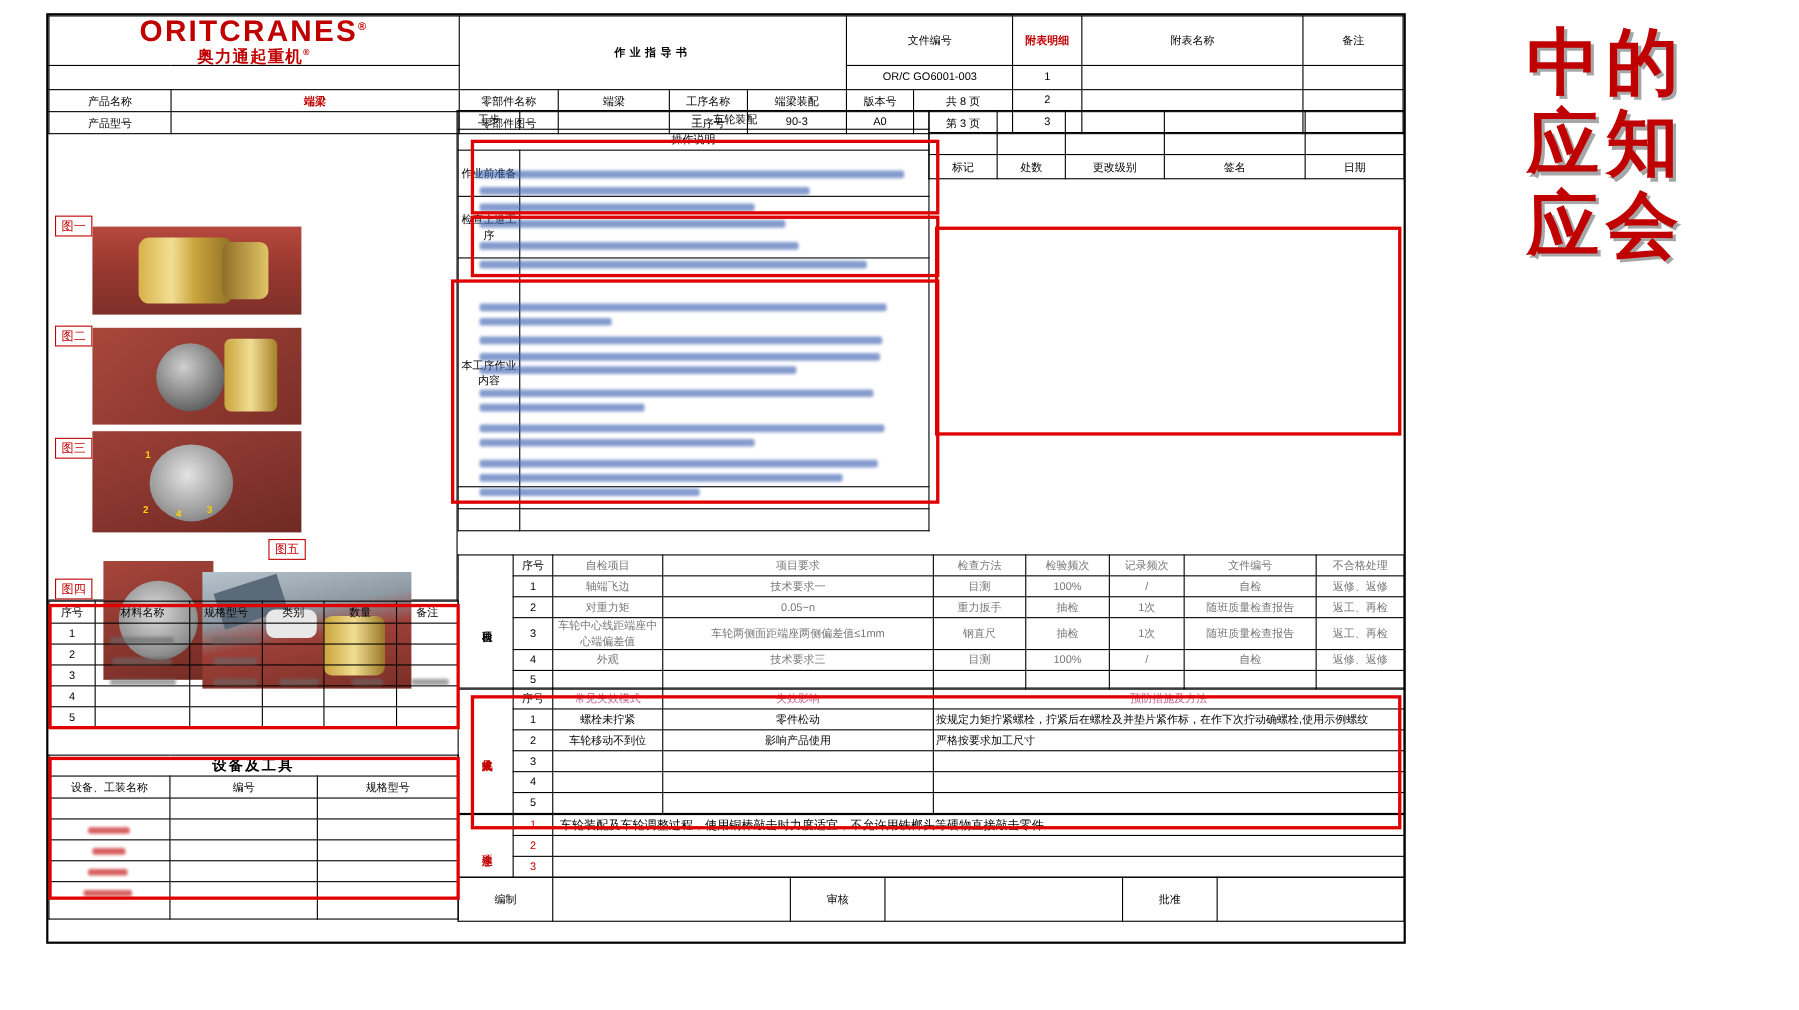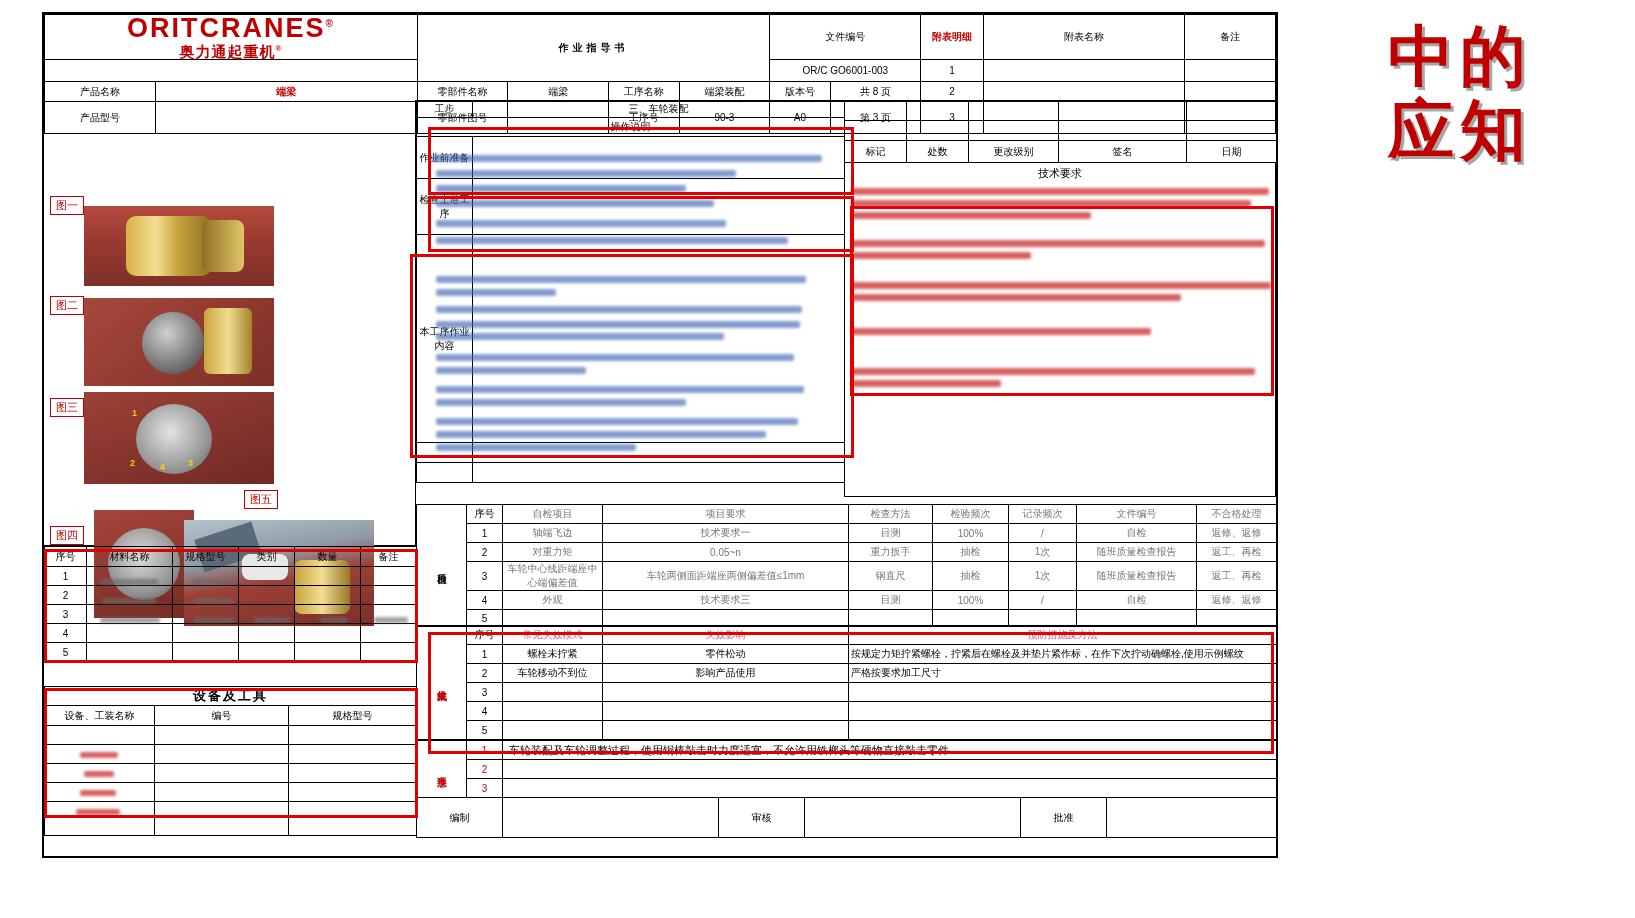--- a/index.html
+++ b/index.html
@@ -132,21 +132,21 @@
         <td>零部件名称</td>
         <td>端梁</td>
         <td>工序名称</td>
         <td>端梁装配</td>
         <td>版本号</td>
         <td>共 8 页</td>
         <td>2</td>
         <td></td>
         <td></td>
       </tr>
-      <tr style="height:32px">
+      <tr style="height:20px">
         <td>产品型号</td>
         <td></td>
         <td>零部件图号</td>
         <td></td>
         <td>工序号</td>
         <td>90-3</td>
         <td>A0</td>
         <td>第 3 页</td>
         <td>3</td>
         <td></td>
@@ -342,35 +342,20 @@
       <tr style="height:22px">
         <td>标记</td>
         <td>处数</td>
         <td>更改级别</td>
         <td>签名</td>
         <td>日期</td>
       </tr>
     </tbody>
       </table>
 
-    <div style="position:absolute;left:800px;top:148px;width:432px;height:335px;border:1px solid #000;border-top:0;box-sizing:border-box;">
-      <div style="text-align:center;font-size:11px;padding-top:4px;">技术要求</div>
-      <div>
-        <div class="blur red" style="left:6px;top:26px;width:418px;height:7px;position:absolute"></div>
-        <div class="blur red" style="left:6px;top:38px;width:400px;height:7px;position:absolute"></div>
-        <div class="blur red" style="left:6px;top:50px;width:240px;height:7px;position:absolute"></div>
-        <div class="blur red" style="left:6px;top:78px;width:414px;height:7px;position:absolute"></div>
-        <div class="blur red" style="left:6px;top:90px;width:180px;height:7px;position:absolute"></div>
-        <div class="blur red" style="left:6px;top:120px;width:420px;height:7px;position:absolute"></div>
-        <div class="blur red" style="left:6px;top:132px;width:330px;height:7px;position:absolute"></div>
-        <div class="blur red" style="left:6px;top:166px;width:300px;height:7px;position:absolute"></div>
-        <div class="blur red" style="left:6px;top:206px;width:404px;height:7px;position:absolute"></div>
-        <div class="blur red" style="left:6px;top:218px;width:150px;height:7px;position:absolute"></div>
-      </div>
-    </div>
 
     <table class="t" style="position:absolute;left:372px;top:86px;width:428px;">
       <colgroup>
           <col style="width:56px">
           <col style="width:372px">
         </colgroup>
       <tbody>
           <tr style="height:17px">
         <td>工步</td>
         <td>三、车轮装配</td>
@@ -600,15 +585,16 @@
   <div class="redbox" style="left:428px;top:196px;width:426px;height:56px;"></div>
   <div class="redbox" style="left:410px;top:254px;width:444px;height:204px;"></div>
   <div class="redbox" style="left:850px;top:206px;width:424px;height:190px;"></div>
   <div class="redbox" style="left:44px;top:549px;width:374px;height:114px;"></div>
   <div class="redbox" style="left:44px;top:688px;width:374px;height:130px;"></div>
   <div class="redbox" style="left:428px;top:632px;width:846px;height:122px;"></div>
 
   <div class="sop">
     <div class="cn">中的</div>
     <div class="cn">应知</div>
+    <div class="cn">应会</div>
   </div>
 
 </div>
 
 </body></html>

